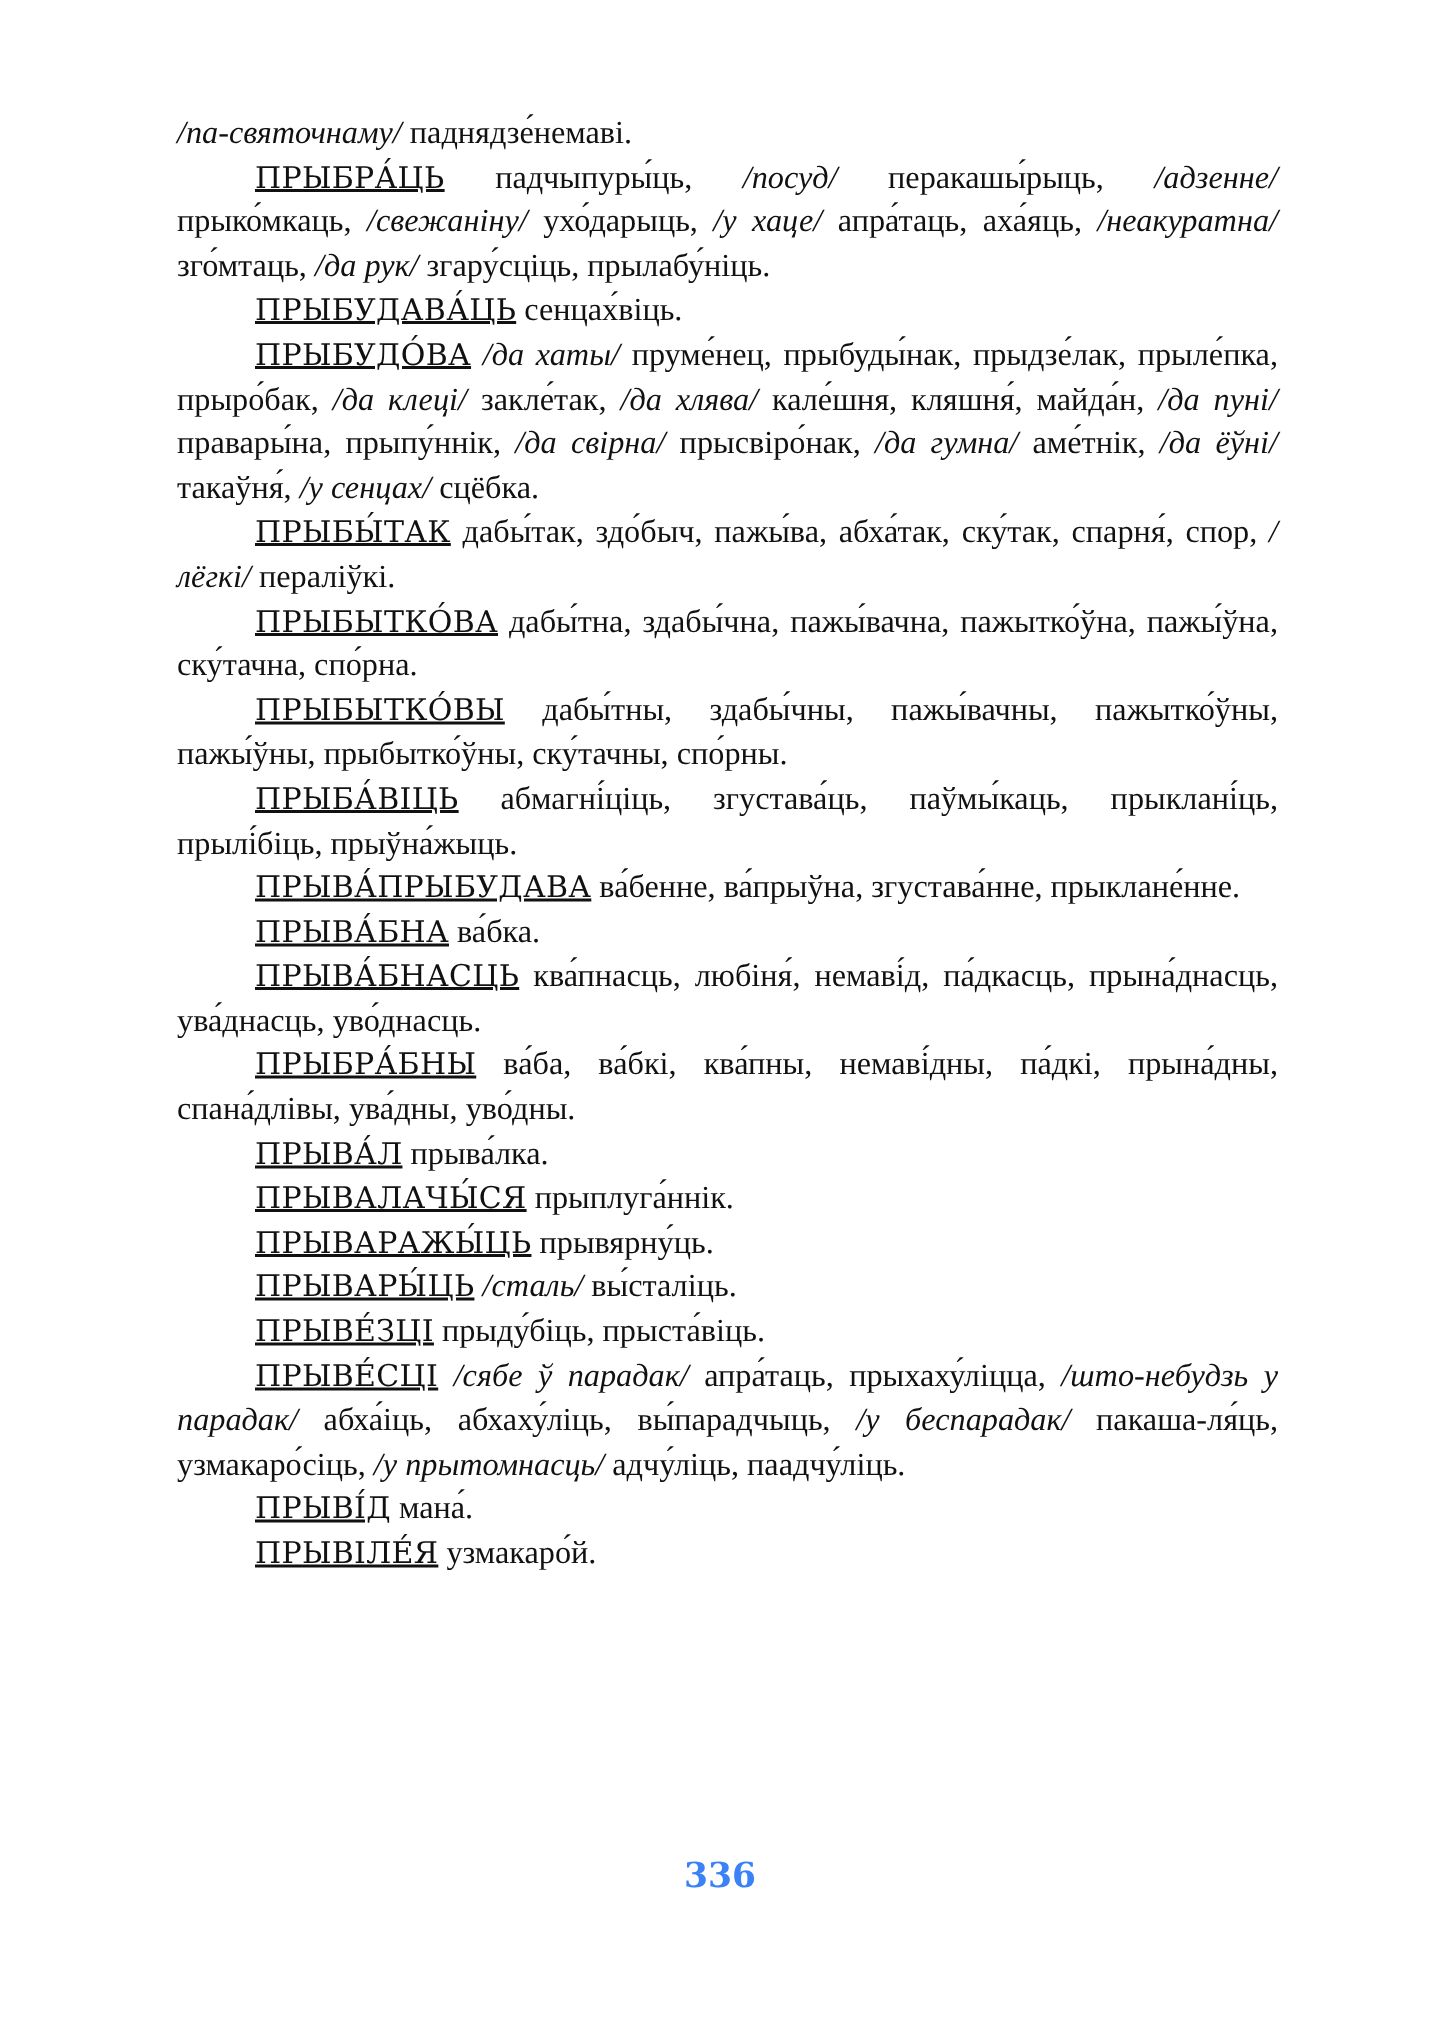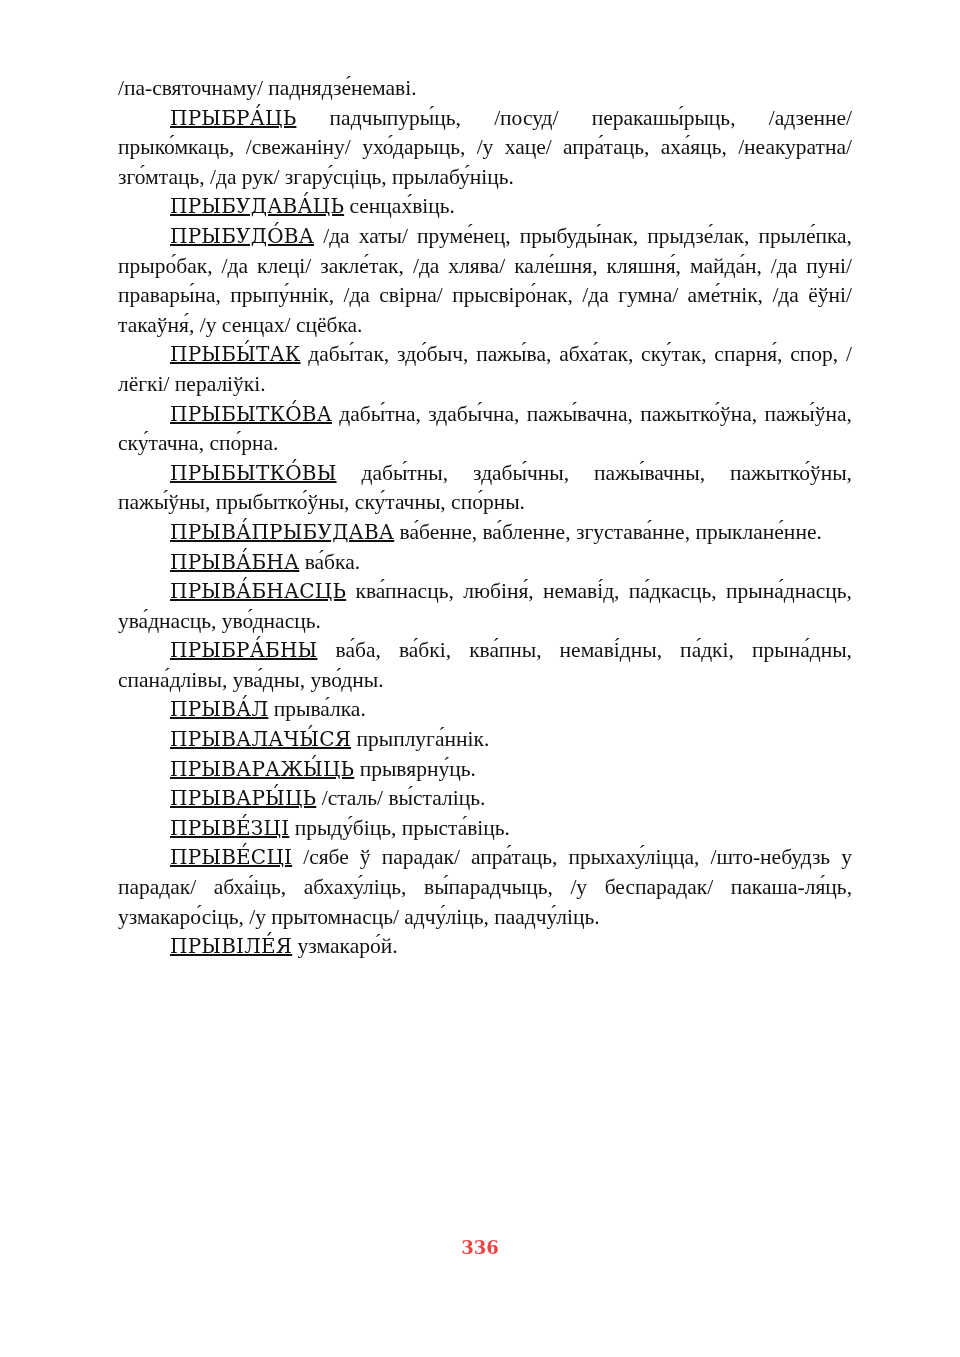--- a/index.html
+++ b/index.html
@@ -6,42 +6,44 @@
   body { width: 960px; height: 1357px; position: relative; overflow: hidden; }
   .page {
     position: absolute; left: 118px; top: 74px; width: 734px;
     font-family: "Liberation Serif", "DejaVu Serif", serif;
     font-size: 21.5px; line-height: 29.6px; color: #111;
     text-align: justify; text-justify: inter-word;
   }
   .entry { margin: 0; text-indent: 52px; }
   .entry.first { text-indent: 0; }
   .hw { font-family: "DejaVu Serif", serif; font-size: 20px; letter-spacing: 0.2px; text-decoration: underline; }
-  .it { }
+  .it { font-style: italic; }
   .pageno {
     position: absolute; left: 0; right: 0; top: 1237px; text-align: center;
-    font-family: "DejaVu Serif", serif; font-weight: bold; font-size: 18px; color: #ef4444;
+    font-family: "DejaVu Serif", serif; font-weight: bold; font-size: 23px; color: #3b82f6;
   }
 </style>
 </head>
 <body>
 
 <div class="page" id="page">
     <p class="entry first"><span class="it">/па-святочнаму/</span><span> паднядзе́немаві.</span></p>
     <p class="entry"><span class="hw">ПРЫБРА́ЦЬ</span><span> падчыпуры́ць, </span><span class="it">/посуд/</span><span> перакашы́рыць, </span><span class="it">/адзенне/</span><span> прыко́мкаць, </span><span class="it">/свежаніну/</span><span> ухо́дарыць, </span><span class="it">/у хаце/</span><span> апра́таць, аха́яць, </span><span class="it">/неакуратна/</span><span> зго́мтаць, </span><span class="it">/да рук/</span><span> згару́сціць, прылабу́ніць.</span></p>
     <p class="entry"><span class="hw">ПРЫБУДАВА́ЦЬ</span><span> сенцах́віць.</span></p>
     <p class="entry"><span class="hw">ПРЫБУДО́ВА</span><span> </span><span class="it">/да хаты/</span><span> пруме́нец, прыбуды́нак, прыдзе́лак, прыле́пка, прыро́бак, </span><span class="it">/да клеці/</span><span> закле́так, </span><span class="it">/да хлява/</span><span> кале́шня, кляшня́, майда́н, </span><span class="it">/да пуні/</span><span> правары́на, прыпу́ннік, </span><span class="it">/да свірна/</span><span> прысвіро́нак, </span><span class="it">/да гумна/</span><span> аме́тнік, </span><span class="it">/да ёўні/</span><span> такаўня́, </span><span class="it">/у сенцах/</span><span> сцёбка.</span></p>
     <p class="entry"><span class="hw">ПРЫБЫ́ТАК</span><span> дабы́так, здо́быч, пажы́ва, абха́так, ску́так, спарня́, спор, </span><span class="it">/лёгкі/</span><span> пераліўкі.</span></p>
     <p class="entry"><span class="hw">ПРЫБЫТКО́ВА</span><span> дабы́тна, здабы́чна, пажы́вачна, пажытко́ўна, пажы́ўна, ску́тачна, спо́рна.</span></p>
     <p class="entry"><span class="hw">ПРЫБЫТКО́ВЫ</span><span> дабы́тны, здабы́чны, пажы́вачны, пажытко́ўны, пажы́ўны, прыбытко́ўны, ску́тачны, спо́рны.</span></p>
-    <p class="entry"><span class="hw">ПРЫВА́ПРЫБУДАВА</span><span> ва́бенне, ва́бленне, згустава́нне, прыклане́нне.</span></p>
+    <p class="entry"><span class="hw">ПРЫБА́ВІЦЬ</span><span> абмагні́ціць, згустава́ць, паўмы́каць, прыклані́ць, прылі́біць, прыўна́жыць.</span></p>
+    <p class="entry"><span class="hw">ПРЫВА́ПРЫБУДАВА</span><span> ва́бенне, ва́прыўна, згустава́нне, прыклане́нне.</span></p>
     <p class="entry"><span class="hw">ПРЫВА́БНА</span><span> ва́бка.</span></p>
     <p class="entry"><span class="hw">ПРЫВА́БНАСЦЬ</span><span> ква́пнасць, любіня́, немаві́д, па́дкасць, прына́днасць, ува́днасць, уво́днасць.</span></p>
     <p class="entry"><span class="hw">ПРЫБРА́БНЫ</span><span> ва́ба, ва́бкі, ква́пны, немаві́дны, па́дкі, прына́дны, спана́длівы, ува́дны, уво́дны.</span></p>
     <p class="entry"><span class="hw">ПРЫВА́Л</span><span> прыва́лка.</span></p>
     <p class="entry"><span class="hw">ПРЫВАЛАЧЫ́СЯ</span><span> прыплуга́ннік.</span></p>
     <p class="entry"><span class="hw">ПРЫВАРАЖЫ́ЦЬ</span><span> прывярну́ць.</span></p>
     <p class="entry"><span class="hw">ПРЫВАРЫ́ЦЬ</span><span> </span><span class="it">/сталь/</span><span> вы́сталіць.</span></p>
     <p class="entry"><span class="hw">ПРЫВЕ́ЗЦІ</span><span> прыду́біць, прыста́віць.</span></p>
     <p class="entry"><span class="hw">ПРЫВЕ́СЦІ</span><span> </span><span class="it">/сябе ў парадак/</span><span> апра́таць, прыхаху́ліцца, </span><span class="it">/што-небудзь у парадак/</span><span> абха́іць, абхаху́ліць, вы́парадчыць, </span><span class="it">/у беспарадак/</span><span> пакаша-ля́ць, узмакаро́сіць, </span><span class="it">/у прытомнасць/</span><span> адчу́ліць, паадчу́ліць.</span></p>
+    <p class="entry"><span class="hw">ПРЫВІ́Д</span><span> мана́.</span></p>
     <p class="entry"><span class="hw">ПРЫВІЛЕ́Я</span><span> узмакаро́й.</span></p>
   </div>
 <div class="pageno">336</div>
 
 </body></html>

